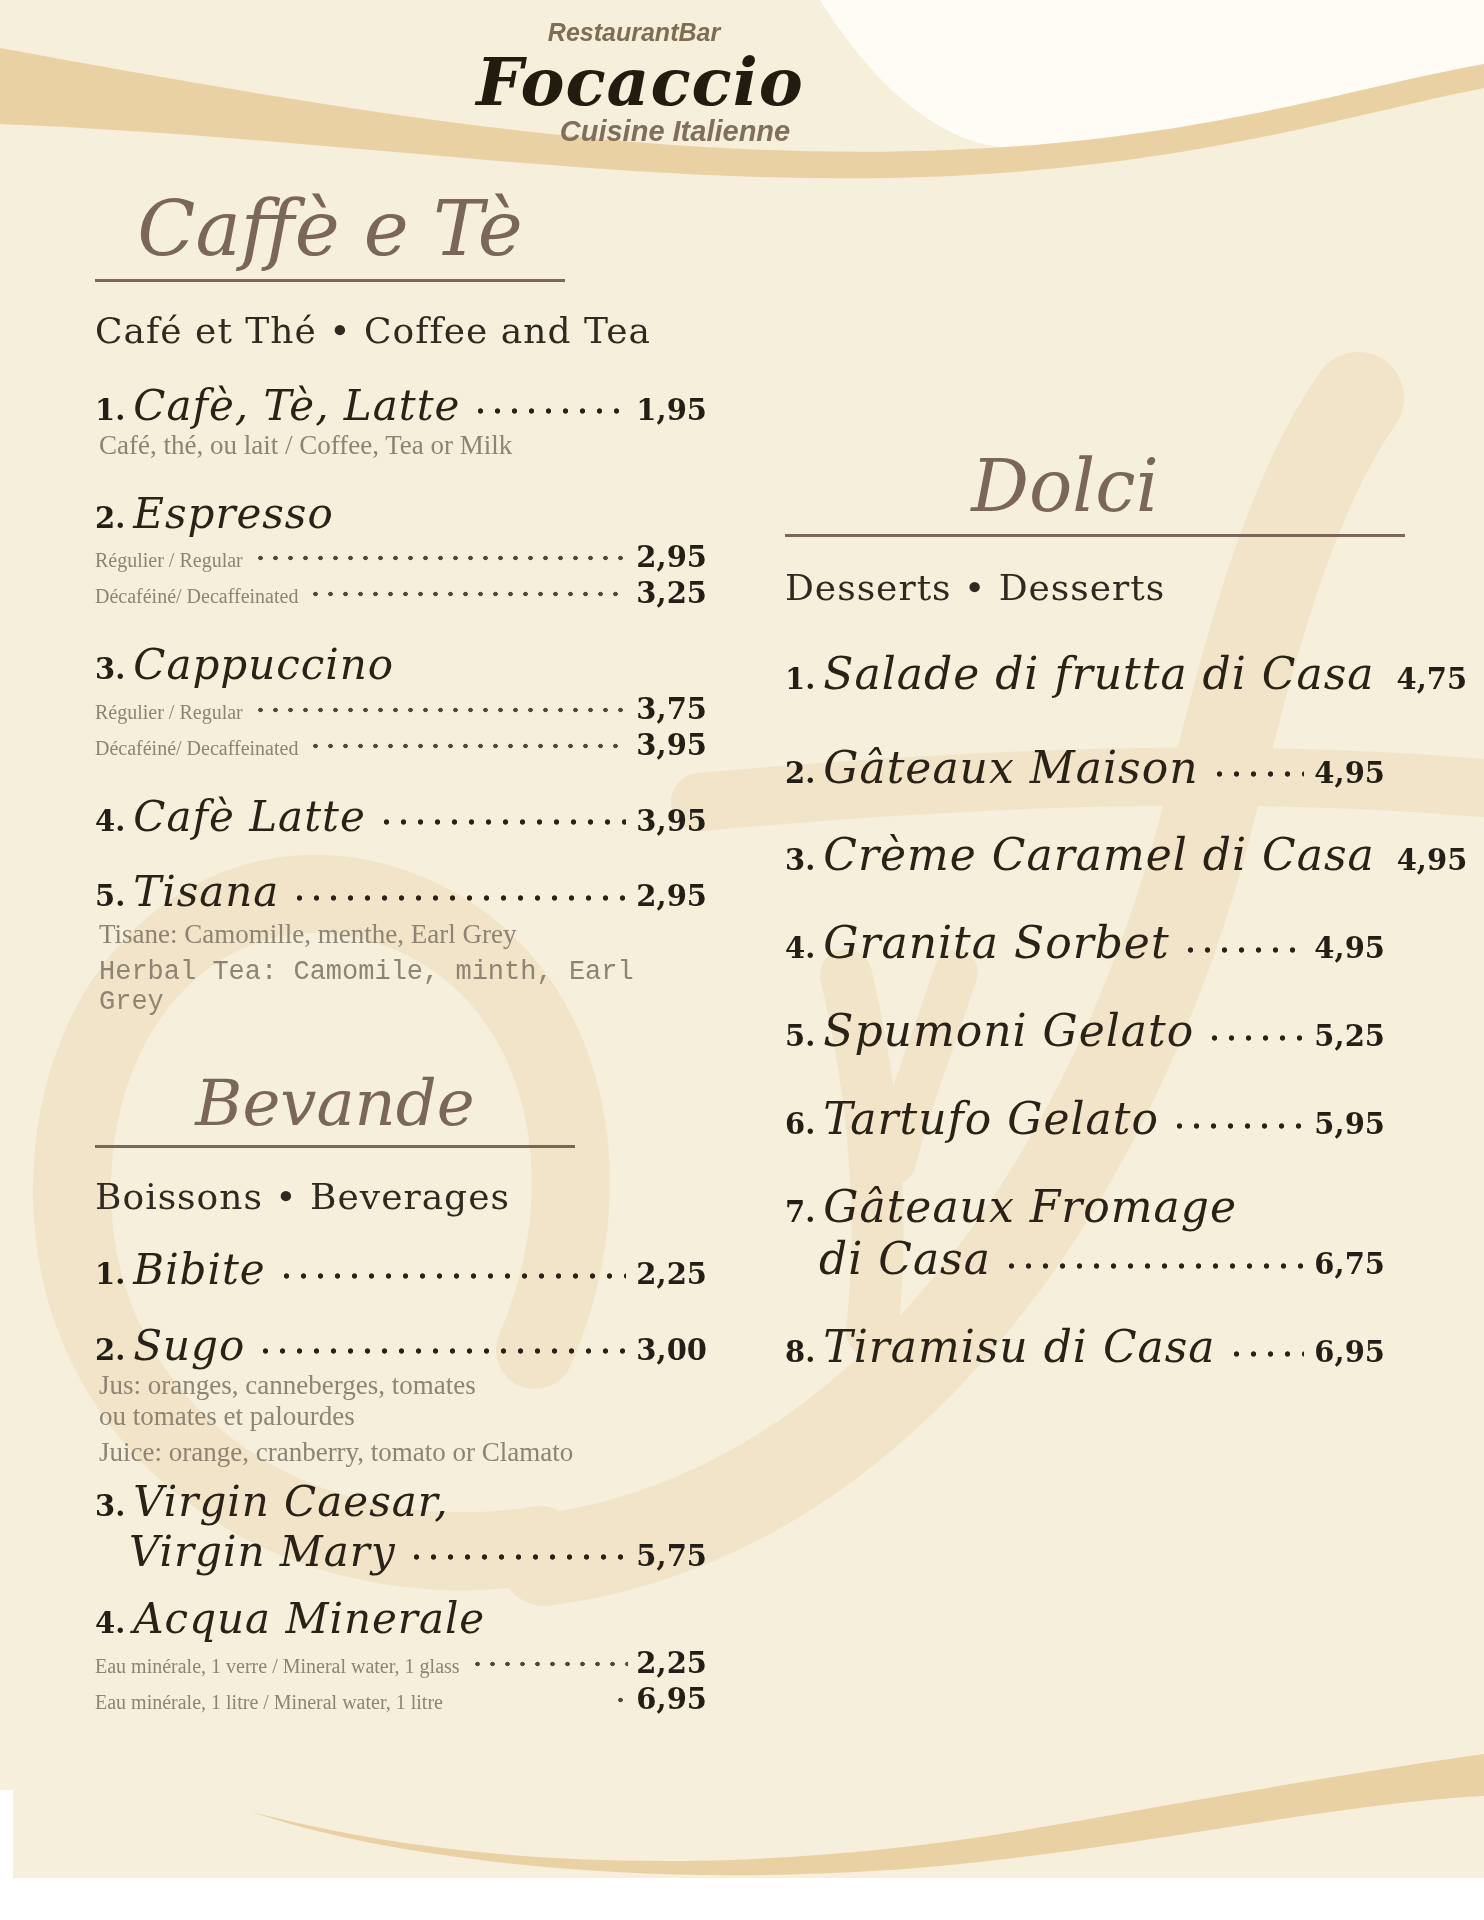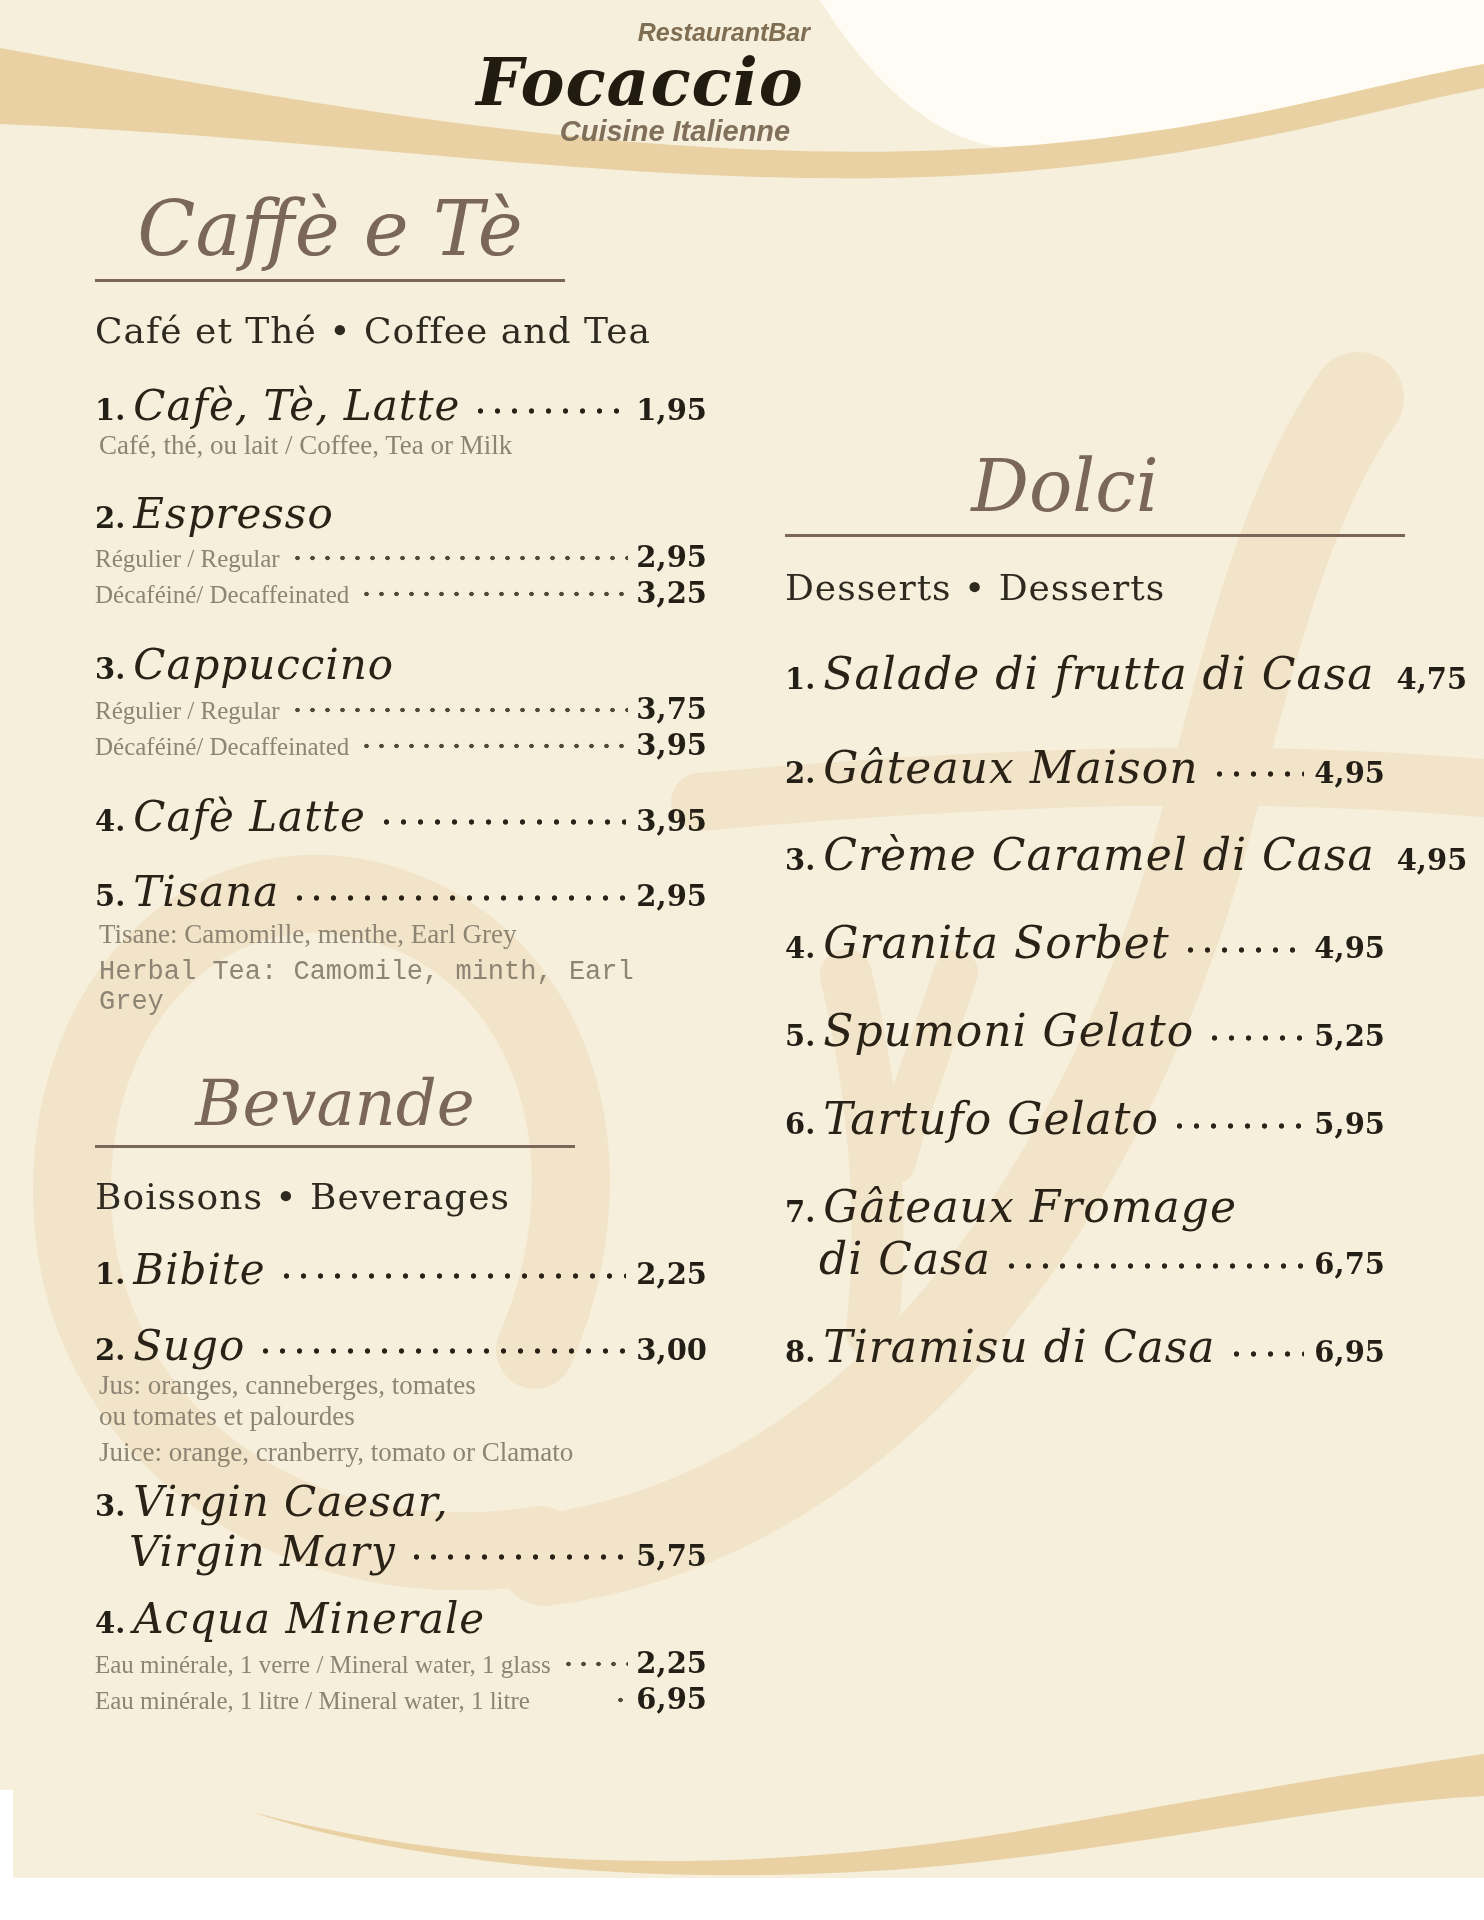--- a/index.html
+++ b/index.html
@@ -3,21 +3,21 @@
 <meta charset="utf-8">
 <style>
   html,body{margin:0;padding:0;}
   body{width:1484px;height:1920px;background:#ffffff;font-family:"Liberation Serif",serif;}
   .page{position:relative;width:1484px;height:1920px;background:#f6efdc;overflow:hidden;}
   svg.deco{position:absolute;left:0;top:0;z-index:0;}
   .content{position:absolute;left:0;top:0;width:100%;height:100%;z-index:1;}
 
   
   .logo{position:absolute;left:430px;top:18px;width:420px;}
-  .logo-top{display:flex;justify-content:flex-end;padding:0 40px 0 28px;
+  .logo-top{display:flex;justify-content:center;padding:0 40px 0 28px;
     font-family:"Liberation Sans",sans-serif;font-weight:bold;font-style:italic;
     font-size:25px;color:#7f6e52;}
   .logo-name{font-family:"DejaVu Serif",serif;font-style:italic;font-weight:bold;
     font-size:66px;color:#221b10;text-align:center;line-height:1.0;margin-top:2px;letter-spacing:1px;}
   .logo-tagline{font-family:"Liberation Sans",sans-serif;font-weight:bold;font-style:italic;
     font-size:29px;color:#80705a;text-align:center;margin-left:70px;margin-top:0px;}
 
   
   .col{position:absolute;}
   .col-caffe{left:95px;top:180px;width:612px;}
@@ -43,21 +43,21 @@
   .price{font-family:"DejaVu Serif",serif;font-size:29px;font-weight:bold;color:#241f16;
     flex:0 0 auto;}
   .leader{flex:1 1 auto;align-self:flex-end;height:10px;margin:0 10px 14px 12px;
     background-image:radial-gradient(circle,#2a2217 2.3px,transparent 3px);
     background-size:17px 10px;background-repeat:repeat-x;background-position:left center;}
   .leader.bare{background-image:none;}
   .leader.single{background-repeat:no-repeat;background-position:right center;}
   .indent{margin-left:34px;}
 
   .sub-row{display:flex;align-items:baseline;margin-top:2px;}
-  .sub-label{font-family:"Liberation Serif",serif;font-size:25px;color:#8e8474;line-height:1.2;}
+  .sub-label{font-family:"Liberation Serif",serif;font-size:20px;color:#8e8474;line-height:1.2;}
   .sub-row .leader{height:8px;margin:0 8px 12px 10px;
     background-image:radial-gradient(circle,#55493a 2px,transparent 2.6px);background-size:15px 8px;}
   .desc{font-family:"Liberation Serif",serif;font-size:27px;color:#8e8474;
     line-height:1.12;margin-left:4px;}
 
   .mt0{margin-top:0;} .mt2{margin-top:2px;} .mt6{margin-top:6px;}
   .mt8{margin-top:8px;font-family:Liberation Mono, monospace;} .mt10{margin-top:10px;} .mt18{margin-top:18px;}
   .mt26{margin-top:26px;} .mt28{margin-top:28px;} .mt30{margin-top:30px;}
   .mt36{margin-top:36px;} .mt40{margin-top:40px;} .mt42{margin-top:42px;}
 </style>

